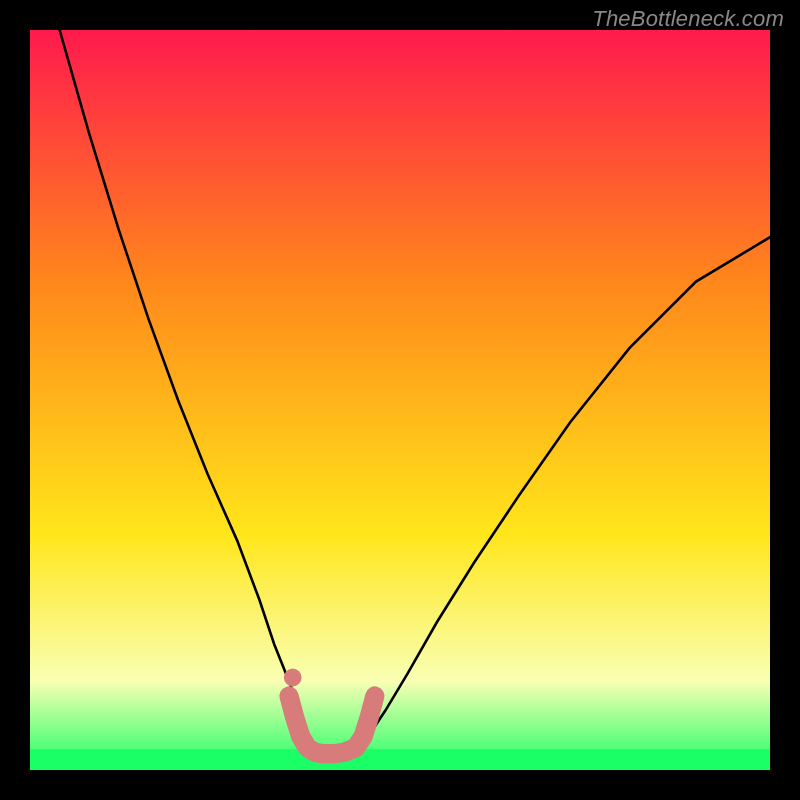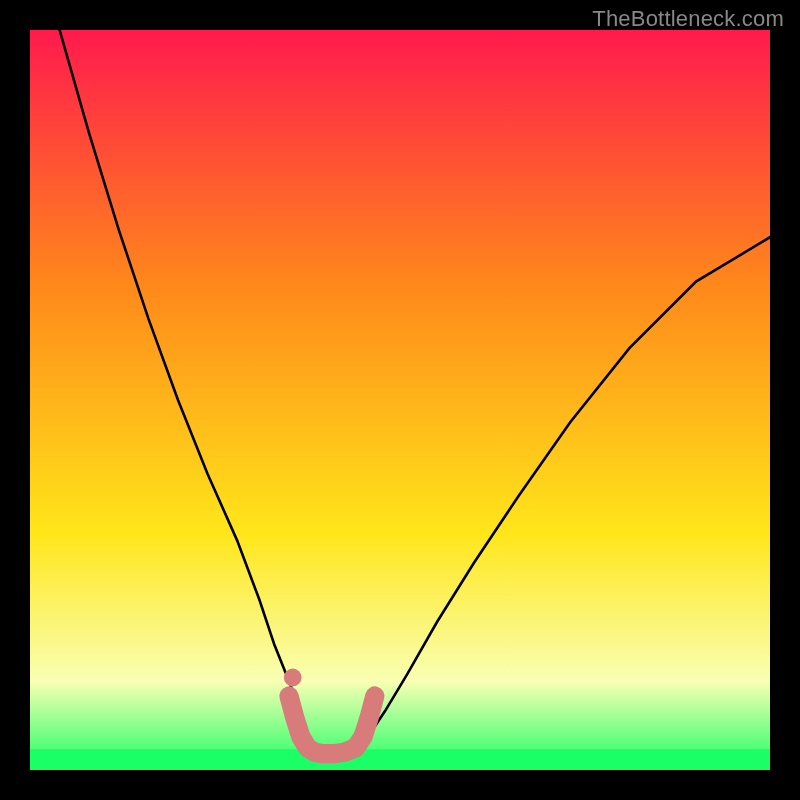--- a/index.html
+++ b/index.html
@@ -19,20 +19,21 @@
   }
   .watermark {
     position: absolute;
     top: 6px;
     right: 16px;
     color: #888;
     font-size: 22px;
     font-weight: 500;
     letter-spacing: 0.2px;
     z-index: 10;
+    font-style: italic;
   }
   .plot-frame {
     position: absolute;
     left: 30px;
     top: 30px;
     width: 740px;
     height: 740px;
     background: #000;
   }
   svg {

